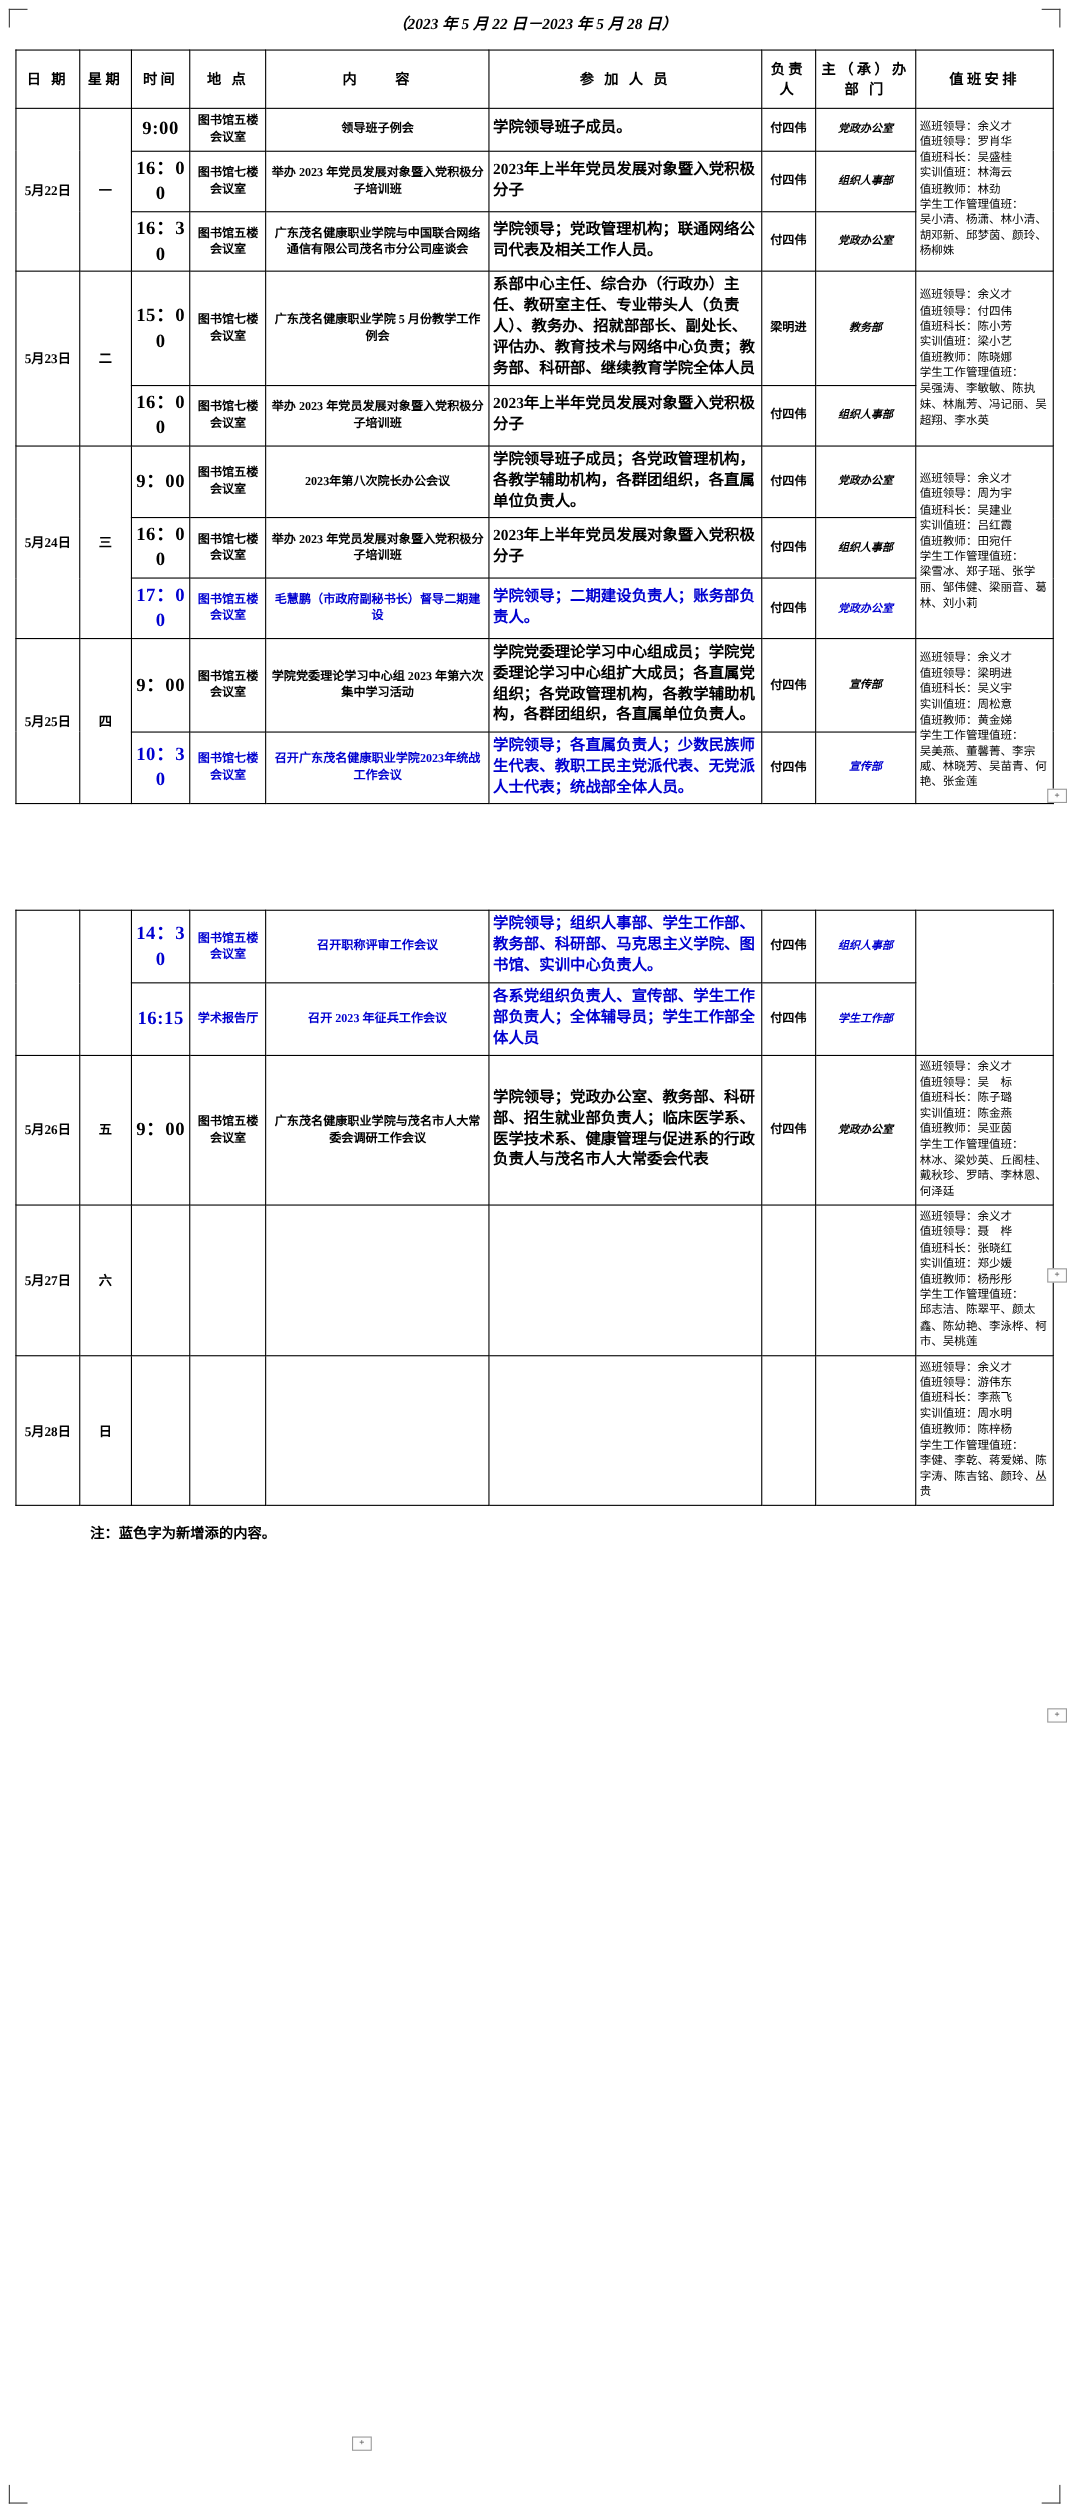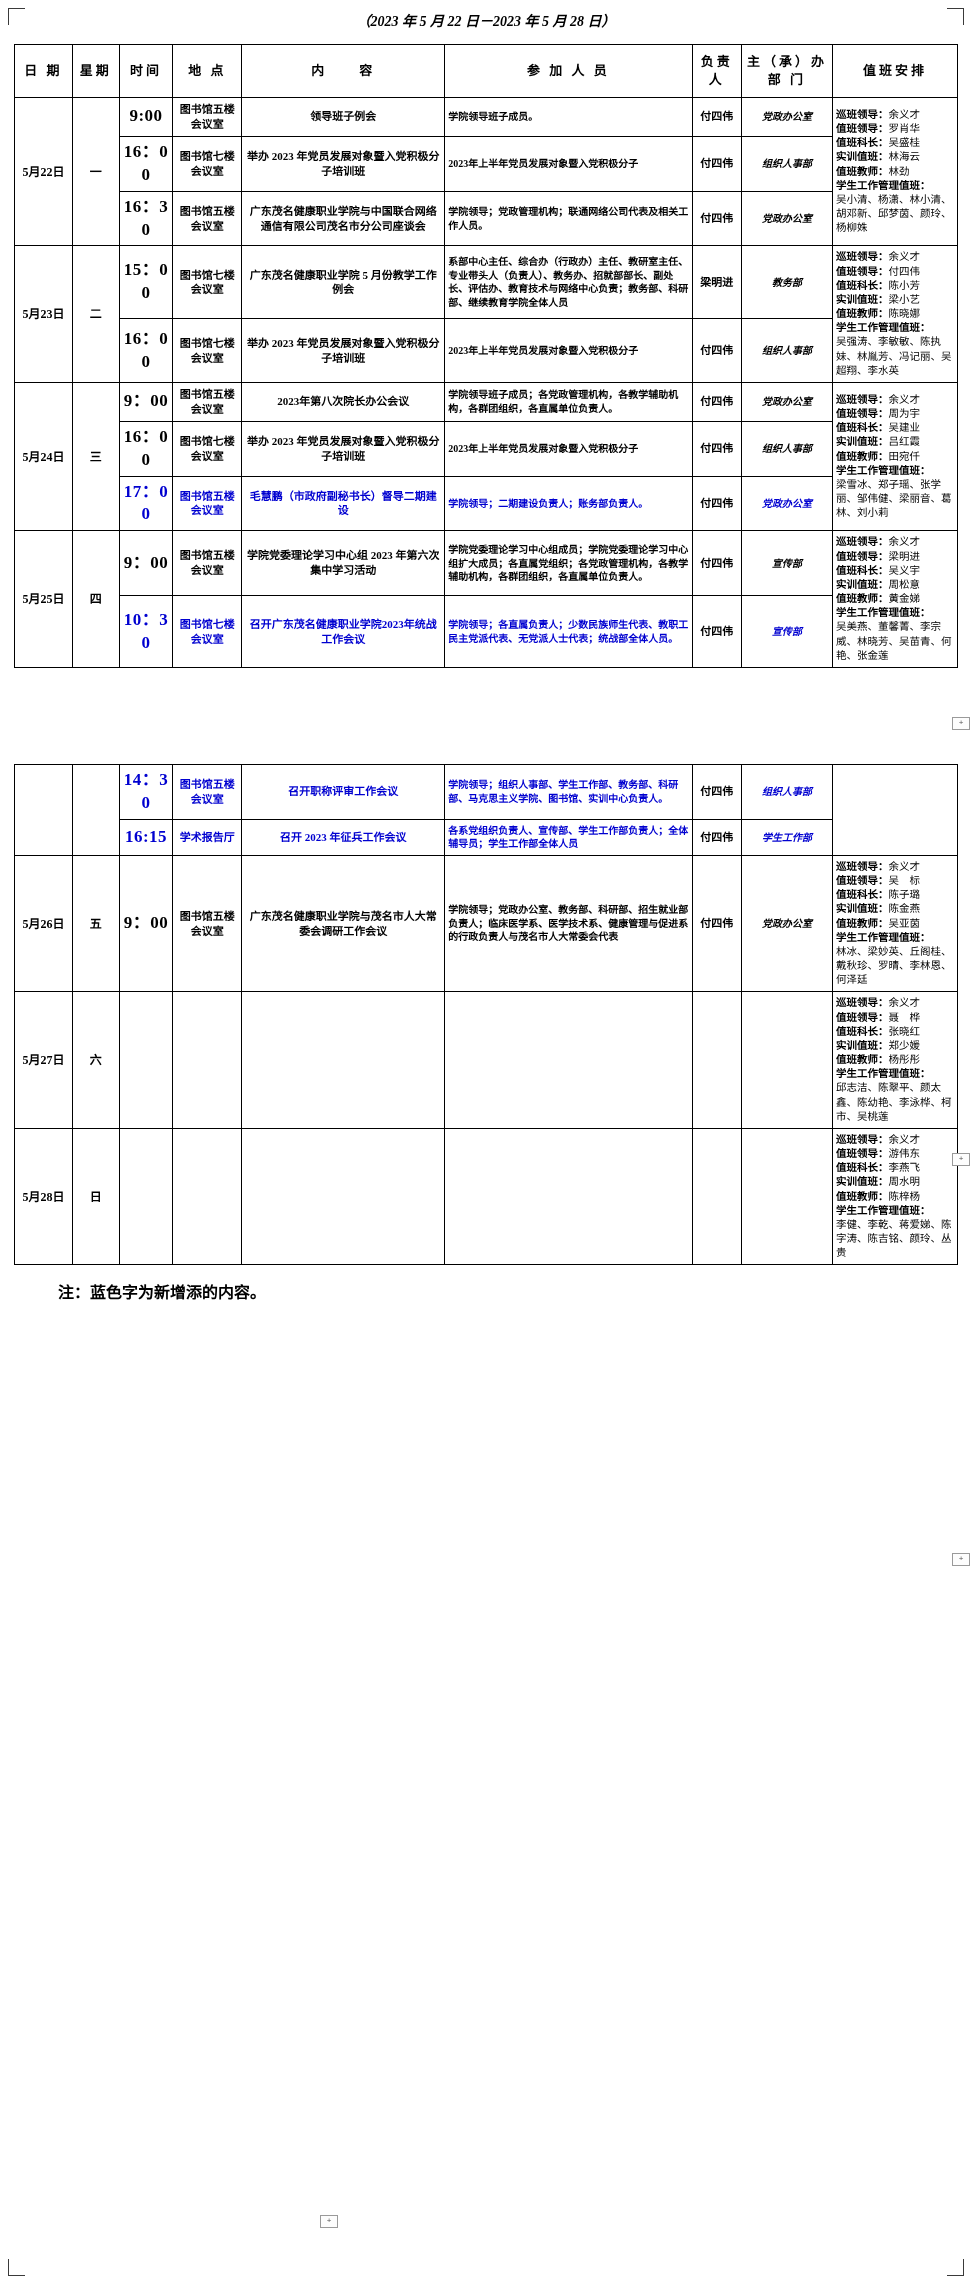--- a/index.html
+++ b/index.html
@@ -93,49 +93,49 @@
   td.time { font-size: 17px; letter-spacing: 0.5px; }
   td.place { font-size: 11px; }
   td.content {
     text-align: center;
     font-weight: bold;
     font-size: 11px;
     margin-left: 25px;
   }
   td.people {
     text-align: left;
-    font-size: 10px;
+    font-size: 14px;
     font-weight: bold;
     margin-left: 15px;
   }
   td.owner { font-size: 11px; }
   td.dept  { font-size: 10px; font-style: italic; }
   td.duty {
     text-align: left;
     font-size: 10.5px;
     vertical-align: middle;
     padding: 5px 4px;
   }
   .duty-line { white-space: normal; }
-  .duty-label { font-weight: bold; }
+  .duty-label { font-weight: normal; }
   .duty-val { font-weight: normal; }
   .duty-names { font-weight: normal; }
 
   .blue { color: #0000d0; }
 
   
   .sheet-gap {
     height: 96px;
   }
 
   
   .foot-note {
-    font-size: 16px;
-    font-weight: bold;
-    padding: 14px 0 0 58px;
+    font-size: 13px;
+    font-weight: bold;
+    padding: 14px 0 0 82px;
   }
 
   
   .handle {
     position: absolute;
     width: 16px;
     height: 11px;
     border: 1px solid #9a9a9a;
     background: #fdfdfd;
     font-size: 8px;

